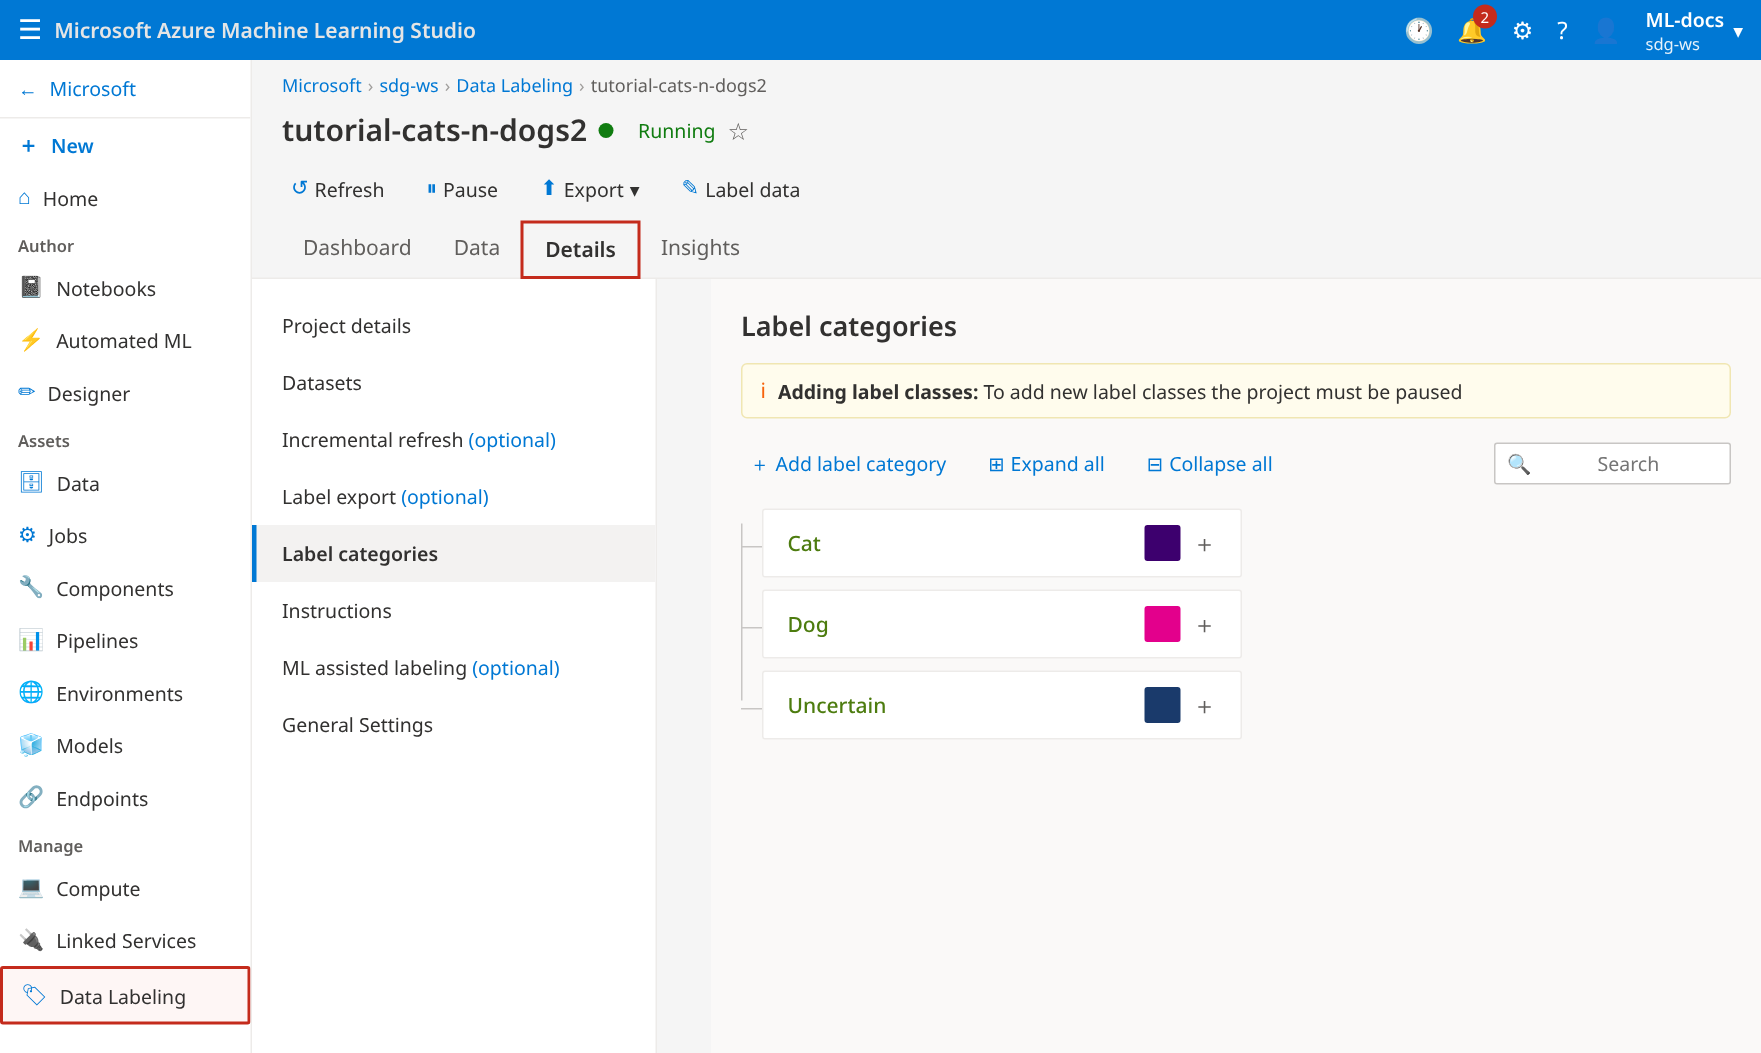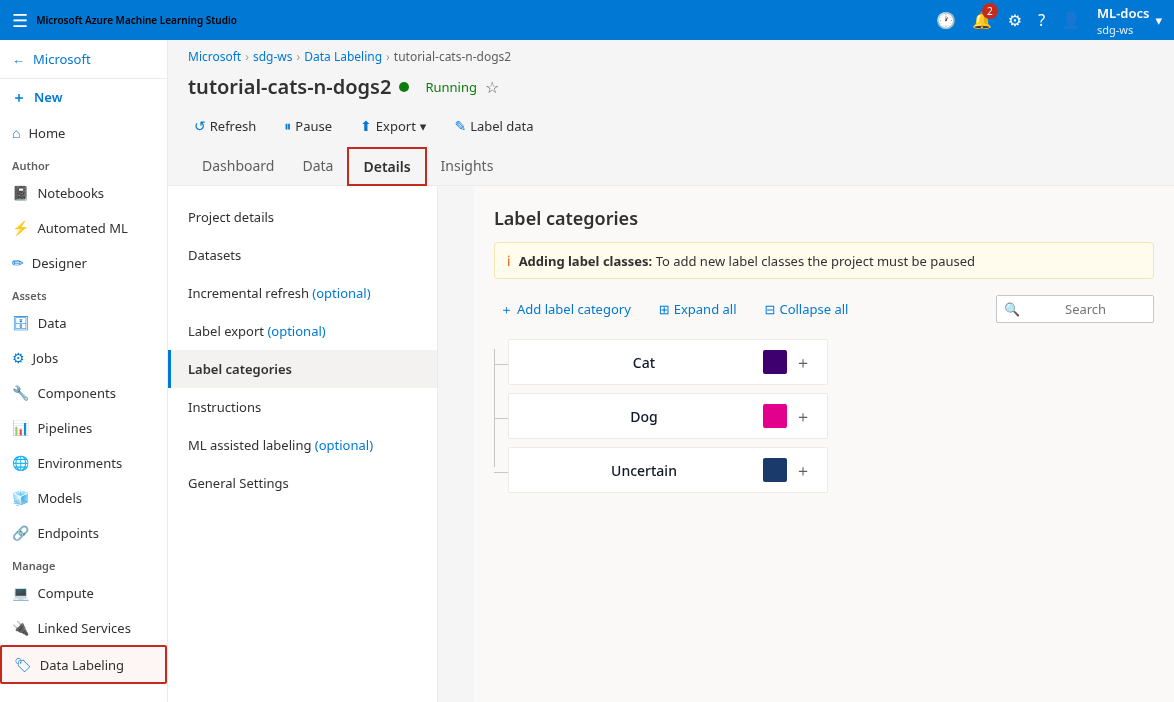--- a/index.html
+++ b/index.html
@@ -9,21 +9,21 @@
     .top-bar {
       height: 40px;
       background: #0078d4;
       display: flex;
       align-items: center;
       justify-content: space-between;
       padding: 0 12px;
       color: white;
     }
     .top-bar-left { display: flex; align-items: center; gap: 8px; }
-    .top-bar-title { font-size: 10px; font-weight: 600; color: #000000; }
+    .top-bar-title { font-size: 14px; font-weight: 600; color: #e5e5e5; }
     .top-bar-right { display: flex; align-items: center; gap: 16px; }
     .top-bar-icon { color: white; font-size: 16px; cursor: pointer; position: relative; }
     .notification-badge {
       position: absolute; top: -6px; right: -6px;
       background: #c42b1c; color: white; border-radius: 50%;
       font-size: 10px; width: 16px; height: 16px;
       display: flex; align-items: center; justify-content: center;
     }
     .user-section { display: flex; align-items: center; gap: 6px; color: white; font-size: 13px; cursor: pointer; }
     .user-section .name { font-weight: 600; }
@@ -166,21 +166,21 @@
     .search-box input {
       border: none; outline: none; font-size: 13px; width: 80px; margin-left: 40px;
     }
     .category-item {
       display: flex; align-items: center;
       background: white; border: 1px solid #edebe9;
       padding: 10px 16px; margin-bottom: 4px;
       border-radius: 2px; min-width: 300px; max-width: 320px;
       position: relative;
     }
-    .category-name { flex: 1; font-size: 14px; font-weight: 500; color: #0f172a; text-align: center; }
+    .category-name { flex: 1; font-size: 14px; font-weight: 500; color: #4d7c0f; }
     .category-color {
       width: 24px; height: 24px; border-radius: 2px; margin-right: 8px;
     }
     .category-plus { font-size: 16px; color: #605e5c; cursor: pointer; }
     .category-group {
       position: relative; padding-left: 14px; display: flex; flex-direction: column; gap: 4px;
     }
     .category-group::before {
       content: ''; position: absolute; left: 0; top: 10px; bottom: 30px;
       width: 1px; background: #c8c6c4;

